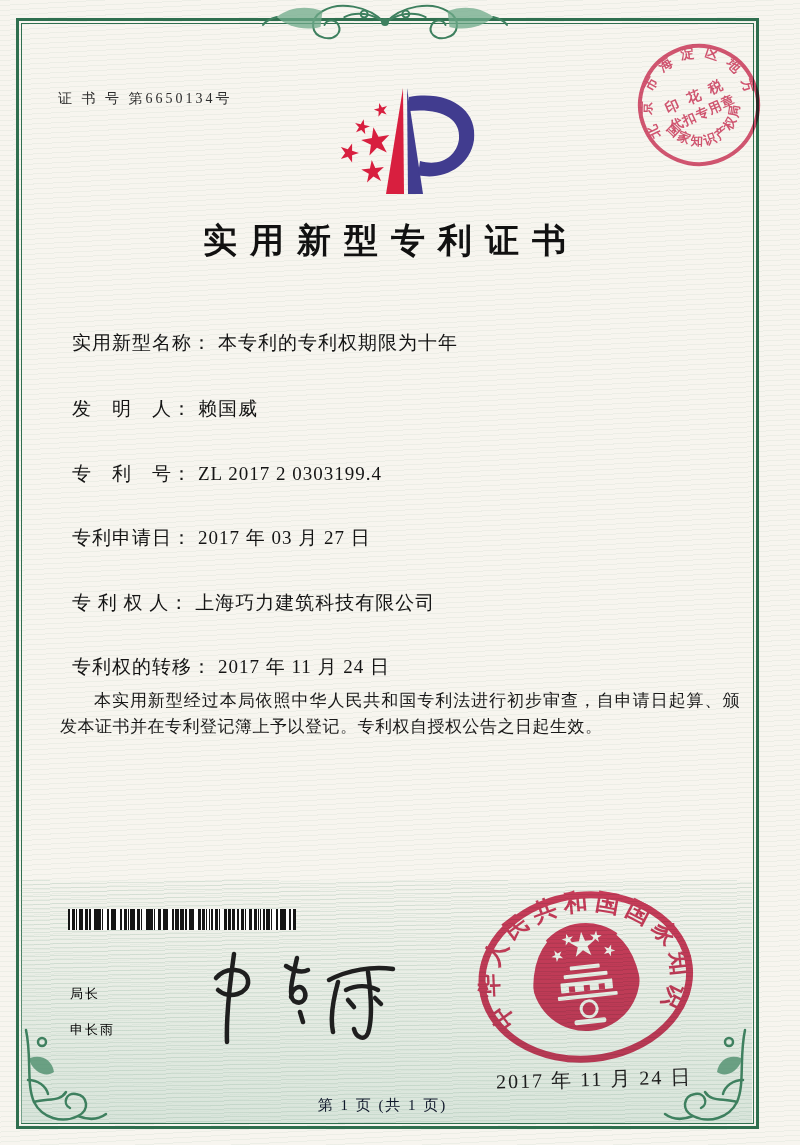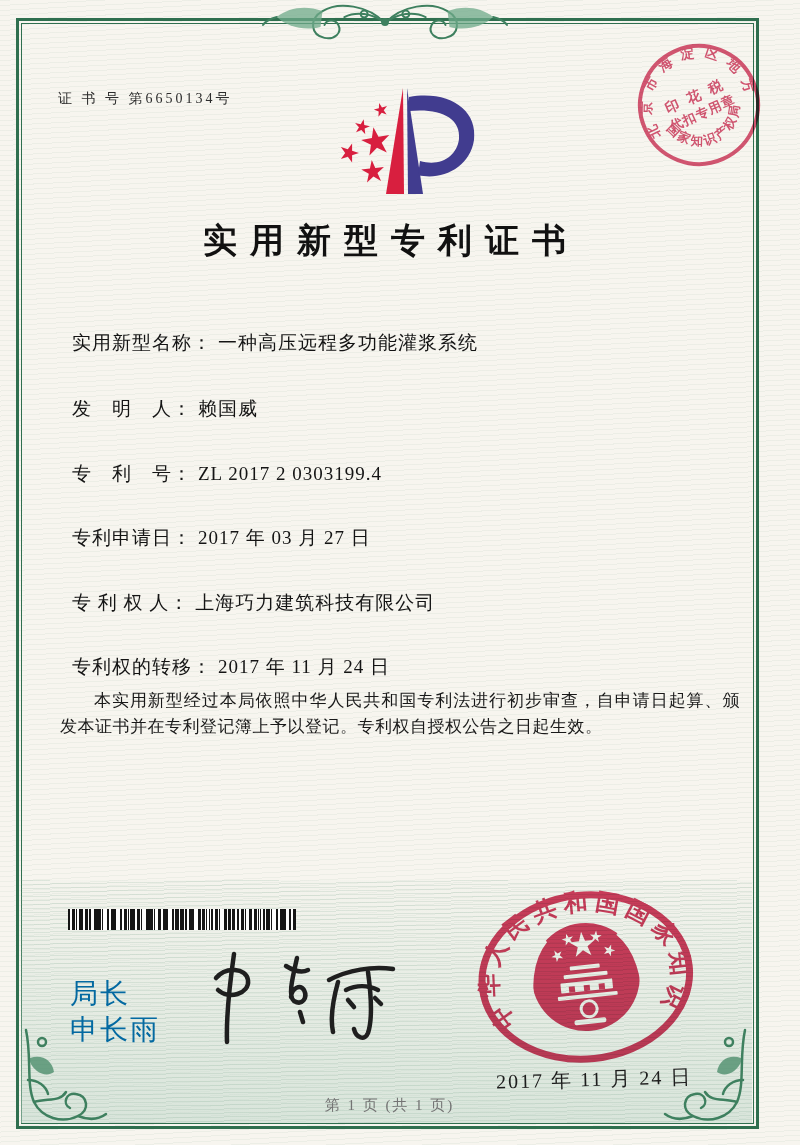--- a/index.html
+++ b/index.html
@@ -58,38 +58,38 @@
   .barcode{
     position:absolute;left:68px;top:909px;width:228px;height:21px;
     background-color:#fdfdfd;
     background-image:
       repeating-linear-gradient(90deg,#151515 0 2px,transparent 2px 4px,#151515 4px 7px,transparent 7px 8px,#151515 8px 9px,transparent 9px 13px),
       repeating-linear-gradient(90deg,transparent 0 5px,#151515 5px 6px,transparent 6px 11px,#151515 11px 14px,transparent 14px 17px);
   }
   .signer{
     position:absolute;left:70px;top:976px;
     font-family:Liberation Sans, sans-serif;
-    font-size:28px;line-height:36px;color:#0369a1;letter-spacing:2px;
+    font-size:13px;line-height:36px;color:#000000;letter-spacing:2px;
   }
   .signature{position:absolute;left:196px;top:938px;width:218px;height:122px;}
   .seal{
     position:absolute;left:473px;top:888px;width:226px;height:182px;
     transform:rotate(-6deg);mix-blend-mode:multiply;opacity:0.93;
   }
   .seal-date{
     position:absolute;left:496px;top:1066px;font-size:20px;letter-spacing:2px;
     color:#1d1d1d;transform:rotate(-1.5deg);white-space:nowrap;
   }
   .stamp{
     position:absolute;left:634px;top:40px;width:130px;height:130px;
     transform:rotate(-24deg);mix-blend-mode:multiply;opacity:0.95;
   }
   .footer{
-    position:absolute;left:21px;width:737px;top:1096px;text-align:center;
-    font-size:15px;letter-spacing:2px;color:#737373;
+    position:absolute;left:14px;width:737px;top:1096px;text-align:center;
+    font-size:15px;letter-spacing:2px;color:#0f172a;
   }
   .ornament-top{position:absolute;left:261px;top:1px;width:248px;height:42px;}
   .corner-bl{position:absolute;left:18px;top:1028px;width:95px;height:100px;}
   .corner-br{position:absolute;left:658px;top:1028px;width:95px;height:100px;transform:scaleX(-1);}
   svg text{font-family:"Liberation Serif","DejaVu Serif",serif;}
 </style>
 </head>
 <body>
 
 <svg width="0" height="0" style="position:absolute" aria-hidden="true">
@@ -151,21 +151,21 @@
   </g>
   <g fill="#413c8f">
     <path d="M79,4 L80,110 L95,110 Z"></path>
     <path d="M81,13 C121,6 150,26 146,56 C142,84 113,97 90,91 L92,77 C113,83 129,72 131,55 C133,33 111,24 81,27 Z"></path>
   </g>
 </svg>
 
 <div class="title">实用新型专利证书</div>
 
 <div class="field f0">
-  <span>实用新型名称：</span><span class="val">一种高压远程多功能灌浆系统</span>
+  <span>实用新型名称：</span><span class="val">本专利的专利权期限为十年</span>
 </div>
 <div class="field f1">
   <span>发　明　人：</span><span class="val">赖国威</span>
 </div>
 <div class="field f2">
   <span>专　利　号：</span><span class="val">ZL 2017 2 0303199.4</span>
 </div>
 <div class="field f3">
   <span>专利申请日：</span><span class="val">2017 年 03 月 27 日</span>
 </div>

